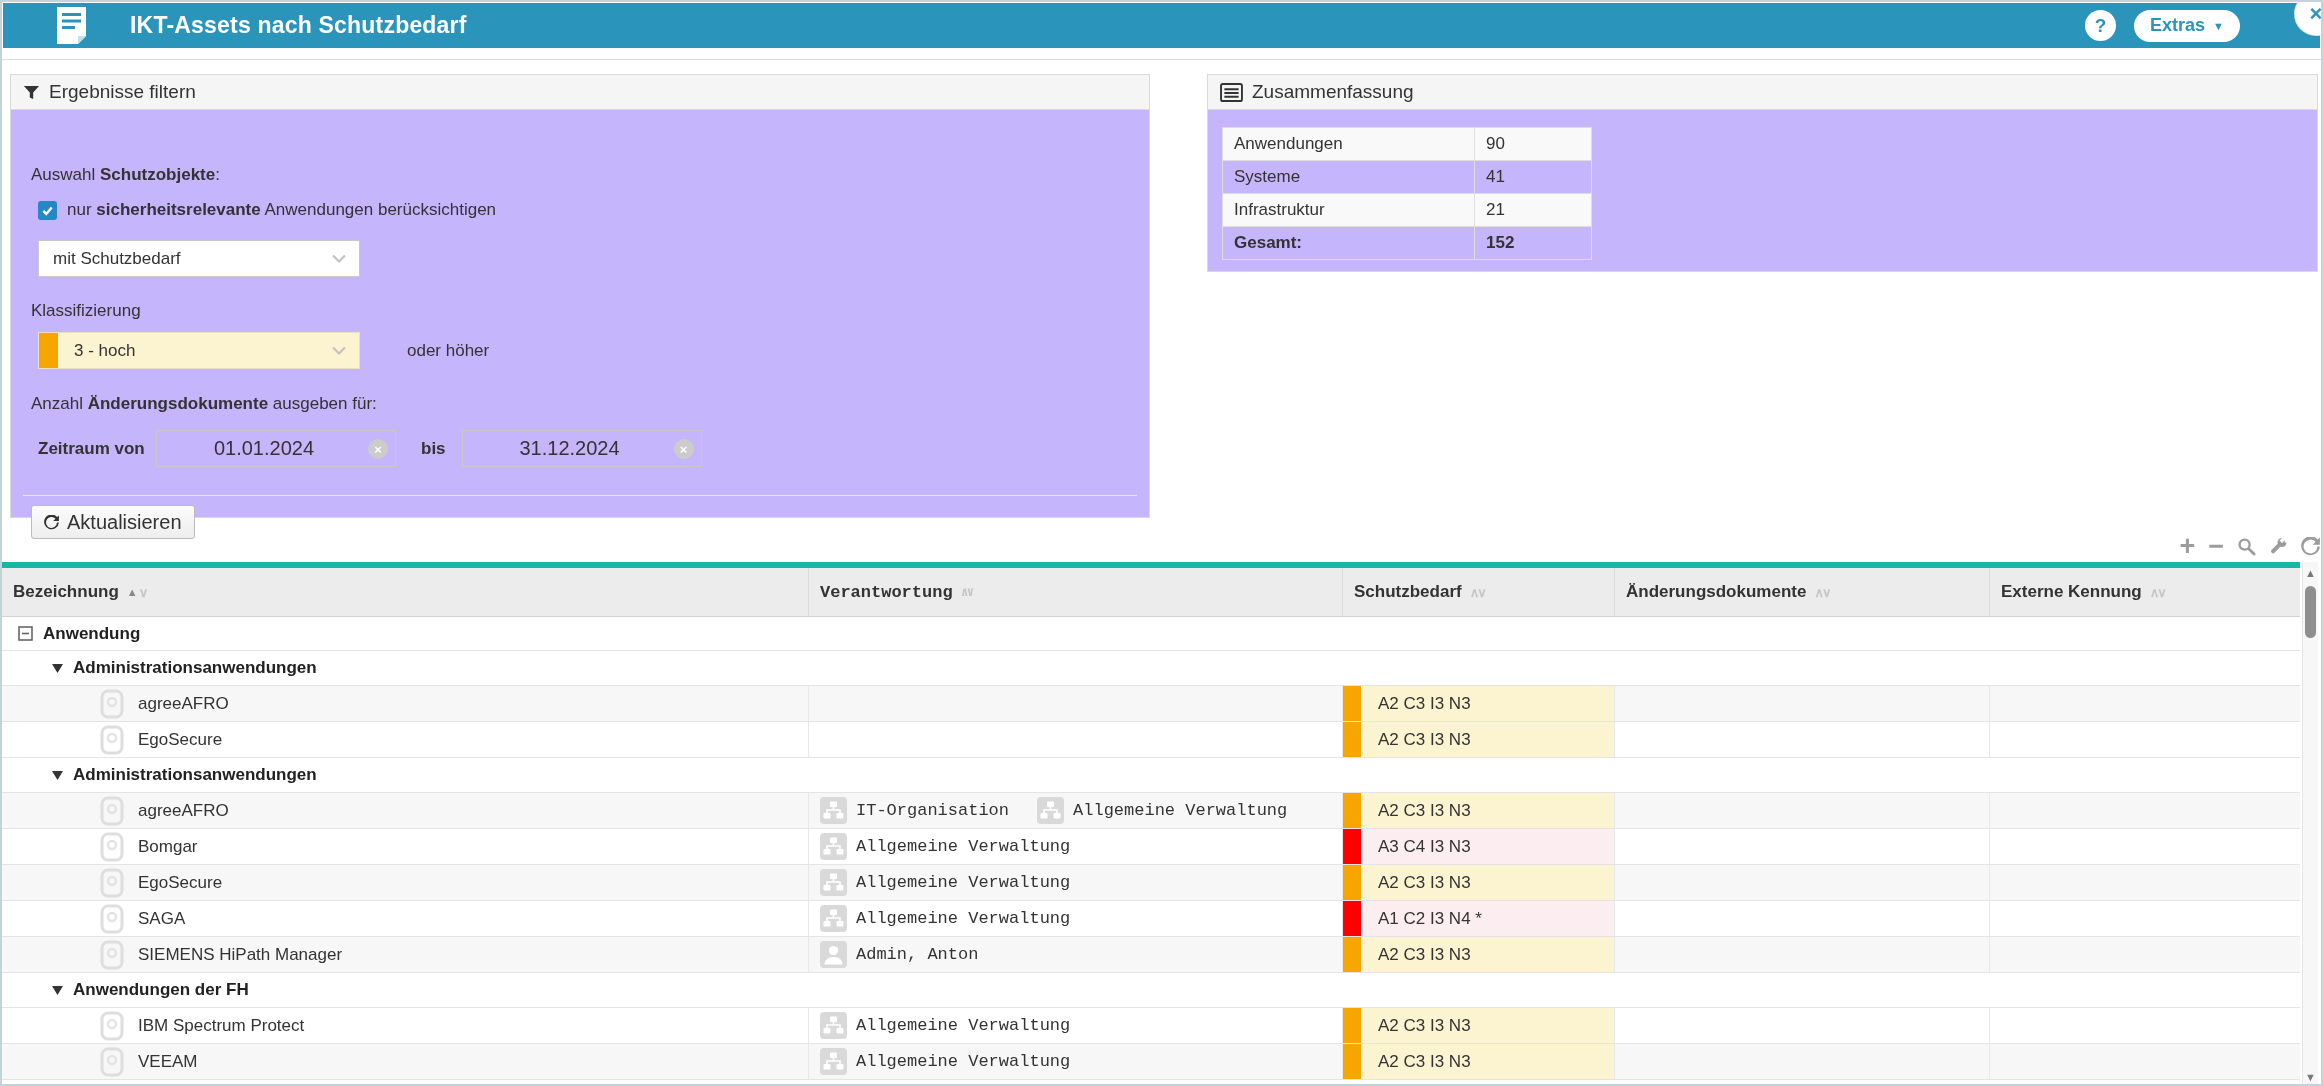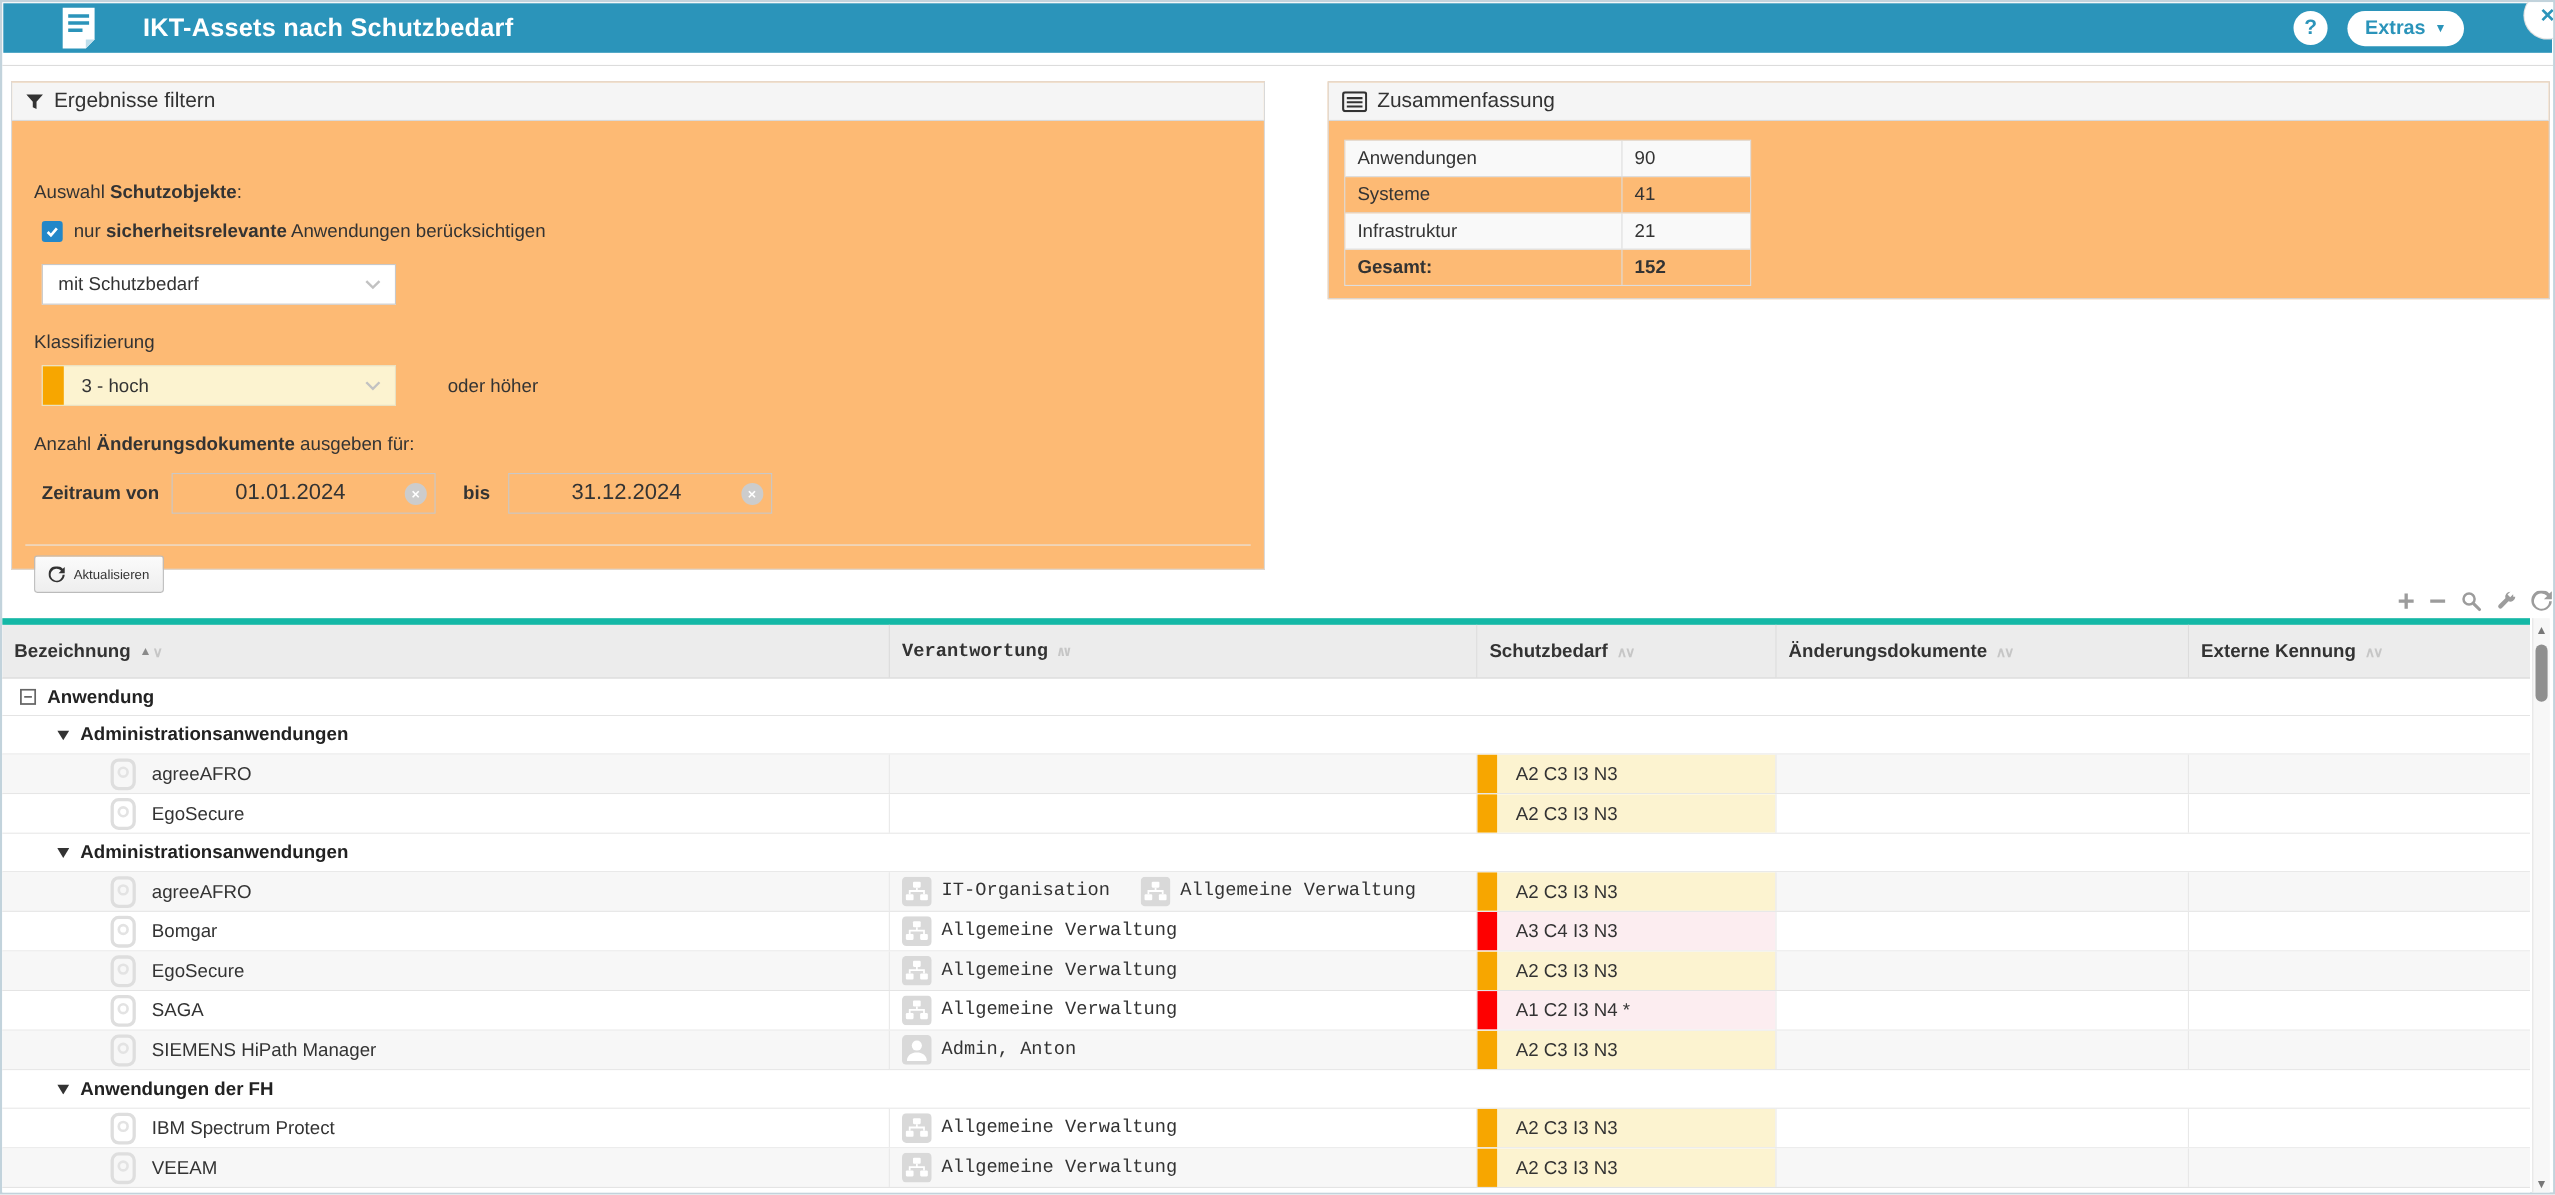--- a/index.html
+++ b/index.html
@@ -15,21 +15,21 @@
             display:flex;align-items:center;justify-content:center;cursor:pointer;}
   .extras-btn{height:32px;border-radius:17px;background:#fff;color:#2b94ba;font-weight:bold;font-size:18px;
               display:flex;align-items:center;padding:0 16px;gap:8px;cursor:pointer;}
   .extras-btn .car{font-size:11px;}
   .close-btn{position:absolute;left:2293px;top:-9px;width:42px;height:42px;border-radius:50%;background:#fff;
              color:#2b94ba;display:flex;align-items:center;justify-content:center;font-size:22px;font-weight:bold;
              box-shadow:0 0 0 1px #e0e0e0;cursor:pointer;z-index:5;}
   .under-line{position:absolute;left:0;top:57px;right:0;height:0;border-top:1px solid #dcdcdc;}
 
   
-  .panel{position:absolute;background:#fdba74;border:1px solid #d9d9d9;box-sizing:border-box;}
+  .panel{position:absolute;background:#c4b5fd;border:1px solid #d9d9d9;box-sizing:border-box;}
   .panel-head{height:34px;background:#f5f5f5;border-bottom:1px solid #d9d9d9;display:flex;align-items:center;
               padding-left:12px;gap:9px;font-size:19px;color:#333;}
   .filter-panel{left:8px;top:72px;width:1140px;height:444px;}
   .summary-panel{left:1205px;top:72px;width:1111px;height:198px;}
 
   .fp-body{position:relative;height:409px;font-size:17px;}
   .lbl{position:absolute;left:20px;}
   .bold{font-weight:bold;}
   .chk-row{position:absolute;left:27px;top:90px;display:flex;align-items:center;gap:10px;}
   .checkbox{width:19px;height:19px;border-radius:3px;background:#2387c8;display:flex;align-items:center;justify-content:center;cursor:pointer;}
@@ -44,21 +44,21 @@
   .oder{position:absolute;left:396px;top:231px;}
   .zt-row{position:absolute;left:27px;top:320px;height:37px;display:flex;align-items:center;}
   .zt-row .zlbl{font-weight:bold;width:118px;}
   .dinput{position:relative;width:240px;height:37px;border:1px solid #c8c8c8;box-sizing:border-box;display:flex;align-items:center;}
   .dinput input{border:0;outline:none;width:100%;text-align:center;font-size:20px;color:#333;font-family:Liberation Sans, sans-serif;background:transparent;padding-right:26px;}
   .clear{position:absolute;right:7px;top:8px;width:20px;height:20px;border-radius:50%;background:#ccc;color:#fff;
          font-size:13px;font-weight:bold;display:flex;align-items:center;justify-content:center;cursor:pointer;}
   .bis{font-weight:bold;margin:0 16px 0 25px;}
   .fp-divider{position:absolute;left:12px;right:12px;top:385px;border-top:1px solid #e7e7e7;}
   .refresh-btn{position:absolute;left:20px;top:395px;height:34px;background:linear-gradient(#fbfbfb,#eee);
-               border:1px solid #bbb;border-radius:3px;font-size:12px;color:#333;display:flex;align-items:center;
+               border:1px solid #bbb;border-radius:3px;font-size:20px;color:#333;display:flex;align-items:center;
                gap:8px;padding:0 12px;cursor:pointer;font-family:inherit;}
 
   
   .sum-table{position:absolute;left:14px;top:52px;width:368px;border:1px solid #ddd;}
   .srow{display:flex;height:32px;border-bottom:1px solid #ddd;font-size:17px;}
   .srow:last-child{border-bottom:none;}
   .srow:nth-child(odd){background:#f9f9f9;}
   .srow .sl{width:252px;border-right:1px solid #ddd;display:flex;align-items:center;padding-left:11px;box-sizing:border-box;}
   .srow .sv{flex:1;display:flex;align-items:center;padding-left:11px;}
   .srow.bold .sl,.srow.bold .sv{font-weight:bold;}

